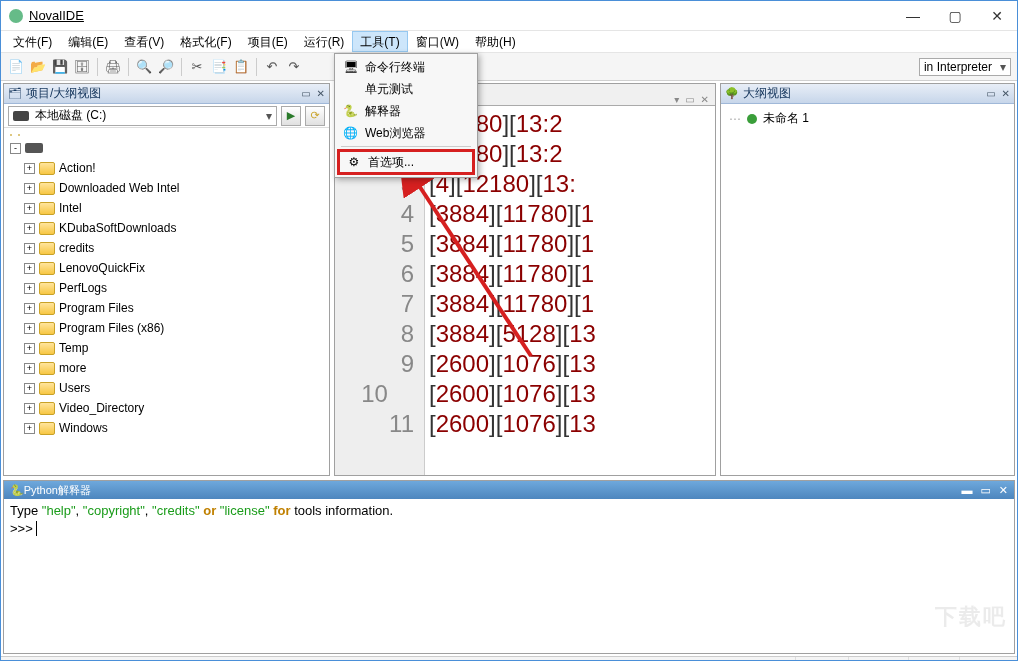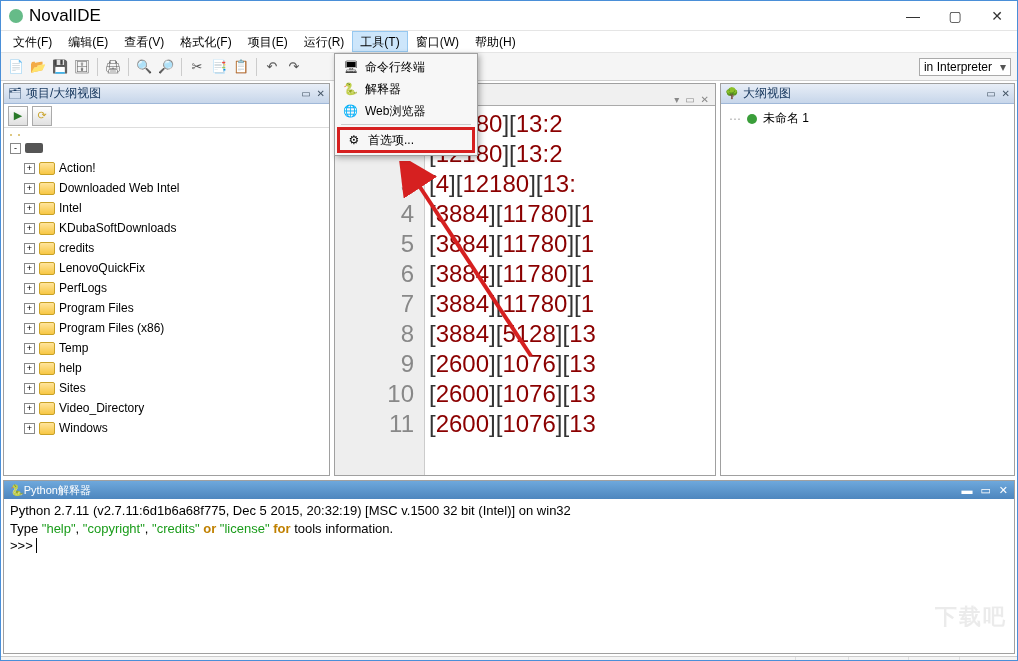--- a/index.html
+++ b/index.html
@@ -1,19 +1,19 @@
 <!DOCTYPE html>
 <html><head>
 <meta charset="utf-8">
 <style>
 * { box-sizing: border-box; margin: 0; padding: 0; font-family: "Microsoft YaHei", "Segoe UI", sans-serif; }
 body { width: 1018px; height: 661px; background: #fff; font-size: 12px; color: #000; overflow: hidden; position: relative; border: 1px solid #4a8fd8;}
 .titlebar { height: 30px; background: #fff; display: flex; align-items: center; padding: 0 8px; border-bottom: 1px solid #e5e5e5;}
 .titlebar .app-icon { width: 14px; height: 14px; background: #6b8; border-radius: 50%; margin-right: 6px;}
-.titlebar .title { flex: 1; font-size: 17px; }
+.titlebar .title { flex: 1; font-size: 13px; text-decoration: underline; }
 .winbtns { display: flex; gap: 18px; font-size: 14px; color: #333;}
 .winbtns span { width: 24px; text-align: center; cursor: pointer;}
 .menubar { height: 22px; display: flex; align-items: stretch; padding: 0 4px; background:#fff; border-bottom:1px solid #e5e5e5;}
 .menubar .mitem { padding: 3px 8px; font-size:12px; cursor: pointer;}
 .menubar .mitem.active { background:#cde6fb; border:1px solid #96c8f0; padding:2px 7px;}
 .toolbar { height: 28px; background:#f5f5f5; border-bottom:1px solid #d0d0d0; display:flex; align-items:center; padding:0 6px; gap:4px;}
 .tbtn { width:18px; height:18px; display:inline-flex; align-items:center; justify-content:center; font-size:13px; color:#555; cursor:pointer;}
 .tsep{ width:1px; height:18px; background:#ccc; margin:0 2px;}
 .interp-sel{ margin-left:auto; border:1px solid #aaa; padding:1px 18px 1px 4px; font-size:12px; background:#fff; position:relative;}
 .interp-sel::after{content:"▾"; position:absolute; right:4px; color:#555;}
@@ -112,20 +112,24 @@
     <span>in Interpreter</span>
   </div>
 </div>
 
 <div class="dropdown" id="dropdown">
     <div class="dd-item">
       <span class="dico">🖥</span>
       <span>命令行终端</span>
     </div>
     <div class="dd-item">
+      <span class="dico"></span>
+      <span>单元测试</span>
+    </div>
+    <div class="dd-item">
       <span class="dico">🐍</span>
       <span>解释器</span>
     </div>
     <div class="dd-item">
       <span class="dico">🌐</span>
       <span>Web浏览器</span>
     </div>
     <div class="dd-sep"></div>
     <div class="dd-item highlight">
       <span class="dico">⚙</span>
@@ -147,20 +151,24 @@
   <div class="panel left-panel">
     <div class="panel-hdr">
       <span class="pico">🗂</span>
       <span>项目/大纲视图</span>
       <span class="right">
           <span>▭</span>
           <span>✕</span>
         </span>
     </div>
     <div class="drive-bar">
+      <div class="drive-sel">
+        <span class="dico"></span>
+        <span>本地磁盘 (C:)</span>
+      </div>
       <span class="sqbtn" style="color:#2a7a2a">▶</span>
       <span class="sqbtn" style="color:#c9a227">⟳</span>
     </div>
     <div class="tree" id="tree">
         <div style="display: flex; gap: 6px; padding: 2px 4px;">
           <span class="fico folderopen"></span>
           <span class="fico folderopen" style="position:relative"></span>
         </div>
         <div class="tree-row" style="padding-left: 4px;">
           <span class="exp">-</span>
@@ -213,26 +221,26 @@
           <span>Program Files (x86)</span>
         </div>
         <div class="tree-row" style="padding-left: 18px;">
           <span class="exp">+</span>
           <span class="fico folder"></span>
           <span>Temp</span>
         </div>
         <div class="tree-row" style="padding-left: 18px;">
           <span class="exp">+</span>
           <span class="fico folder"></span>
-          <span>help</span>
-        </div>
-        <div class="tree-row" style="padding-left: 18px;">
-          <span class="exp">+</span>
-          <span class="fico folder"></span>
-          <span>Sites</span>
+          <span>more</span>
+        </div>
+        <div class="tree-row" style="padding-left: 18px;">
+          <span class="exp">+</span>
+          <span class="fico folder"></span>
+          <span>Users</span>
         </div>
         <div class="tree-row" style="padding-left: 18px;">
           <span class="exp">+</span>
           <span class="fico folder"></span>
           <span>Video_Directory</span>
         </div>
         <div class="tree-row" style="padding-left: 18px;">
           <span class="exp">+</span>
           <span class="fico folder"></span>
           <span>Windows</span>
@@ -253,21 +261,21 @@
       <div class="gutter" id="gutter">
           <div style="height: 30px;">&nbsp;</div>
           <div style="height: 30px;">&nbsp;</div>
           <div style="height: 30px;">3</div>
           <div style="height: 30px;">4</div>
           <div style="height: 30px;">5</div>
           <div style="height: 30px;">6</div>
           <div style="height: 30px;">7</div>
           <div style="height: 30px;">8</div>
           <div style="height: 30px;">9</div>
-          <div style="height: 30px;">10</div>
+          <div style="height: 30px; text-align: center;">10</div>
           <div style="height: 30px;">11</div>
         </div>
       <div class="code" id="code"><div style="height: 30px;">[<span class="b">12180</span>][<span class="b">13:2</span></div><div style="height: 30px;">[<span class="b">12180</span>][<span class="b">13:2</span></div><div style="height: 30px;">[<span class="b">4</span>][<span class="b">12180</span>][<span class="b">13:</span></div><div style="height: 30px;">[<span class="b">3884</span>][<span class="b">11780</span>][<span class="b">1</span></div><div style="height: 30px;">[<span class="b">3884</span>][<span class="b">11780</span>][<span class="b">1</span></div><div style="height: 30px;">[<span class="b">3884</span>][<span class="b">11780</span>][<span class="b">1</span></div><div style="height: 30px;">[<span class="b">3884</span>][<span class="b">11780</span>][<span class="b">1</span></div><div style="height: 30px;">[<span class="b">3884</span>][<span class="b">5128</span>][<span class="b">13</span></div><div style="height: 30px;">[<span class="b">2600</span>][<span class="b">1076</span>][<span class="b">13</span></div><div style="height: 30px;">[<span class="b">2600</span>][<span class="b">1076</span>][<span class="b">13</span></div><div style="height: 30px;">[<span class="b">2600</span>][<span class="b">1076</span>][<span class="b">13</span></div></div>
     </div>
   </div>
 
   <div class="panel right-panel">
     <div class="panel-hdr">
       <span class="pico">🌳</span>
       <span>大纲视图</span>
@@ -290,21 +298,20 @@
   <div class="bottom-hdr">
     <span>🐍 </span>
     <span>Python解释器</span>
     <span class="right">
       <span>▬</span>
       <span>▭</span>
       <span>✕</span>
     </span>
   </div>
   <div class="console">
-    <div><span>Python 2.7.11 (v2.7.11:6d1b6a68f775, Dec  5 2015, 20:32:19) [MSC v.1500 32 bit (Intel)] on win32</span></div>
     <div><span>Type </span><span class="str">"help"</span><span>, </span><span class="str">"copyright"</span><span>, </span><span class="str">"credits"</span><span> </span><span class="kw">or</span><span> </span><span class="str">"license"</span><span> </span><span class="kw">for</span><span> tools information.</span></div>
     <div><span>&gt;&gt;&gt; </span><span style="border-left:1px solid #000;">&nbsp;</span></div>
   </div>
 </div>
 
 <div class="statusbar">
   <div class="spacer"></div>
   <div class="cell">插入</div>
   <div class="cell">ASCII</div>
   <div class="cell">行 8</div>

